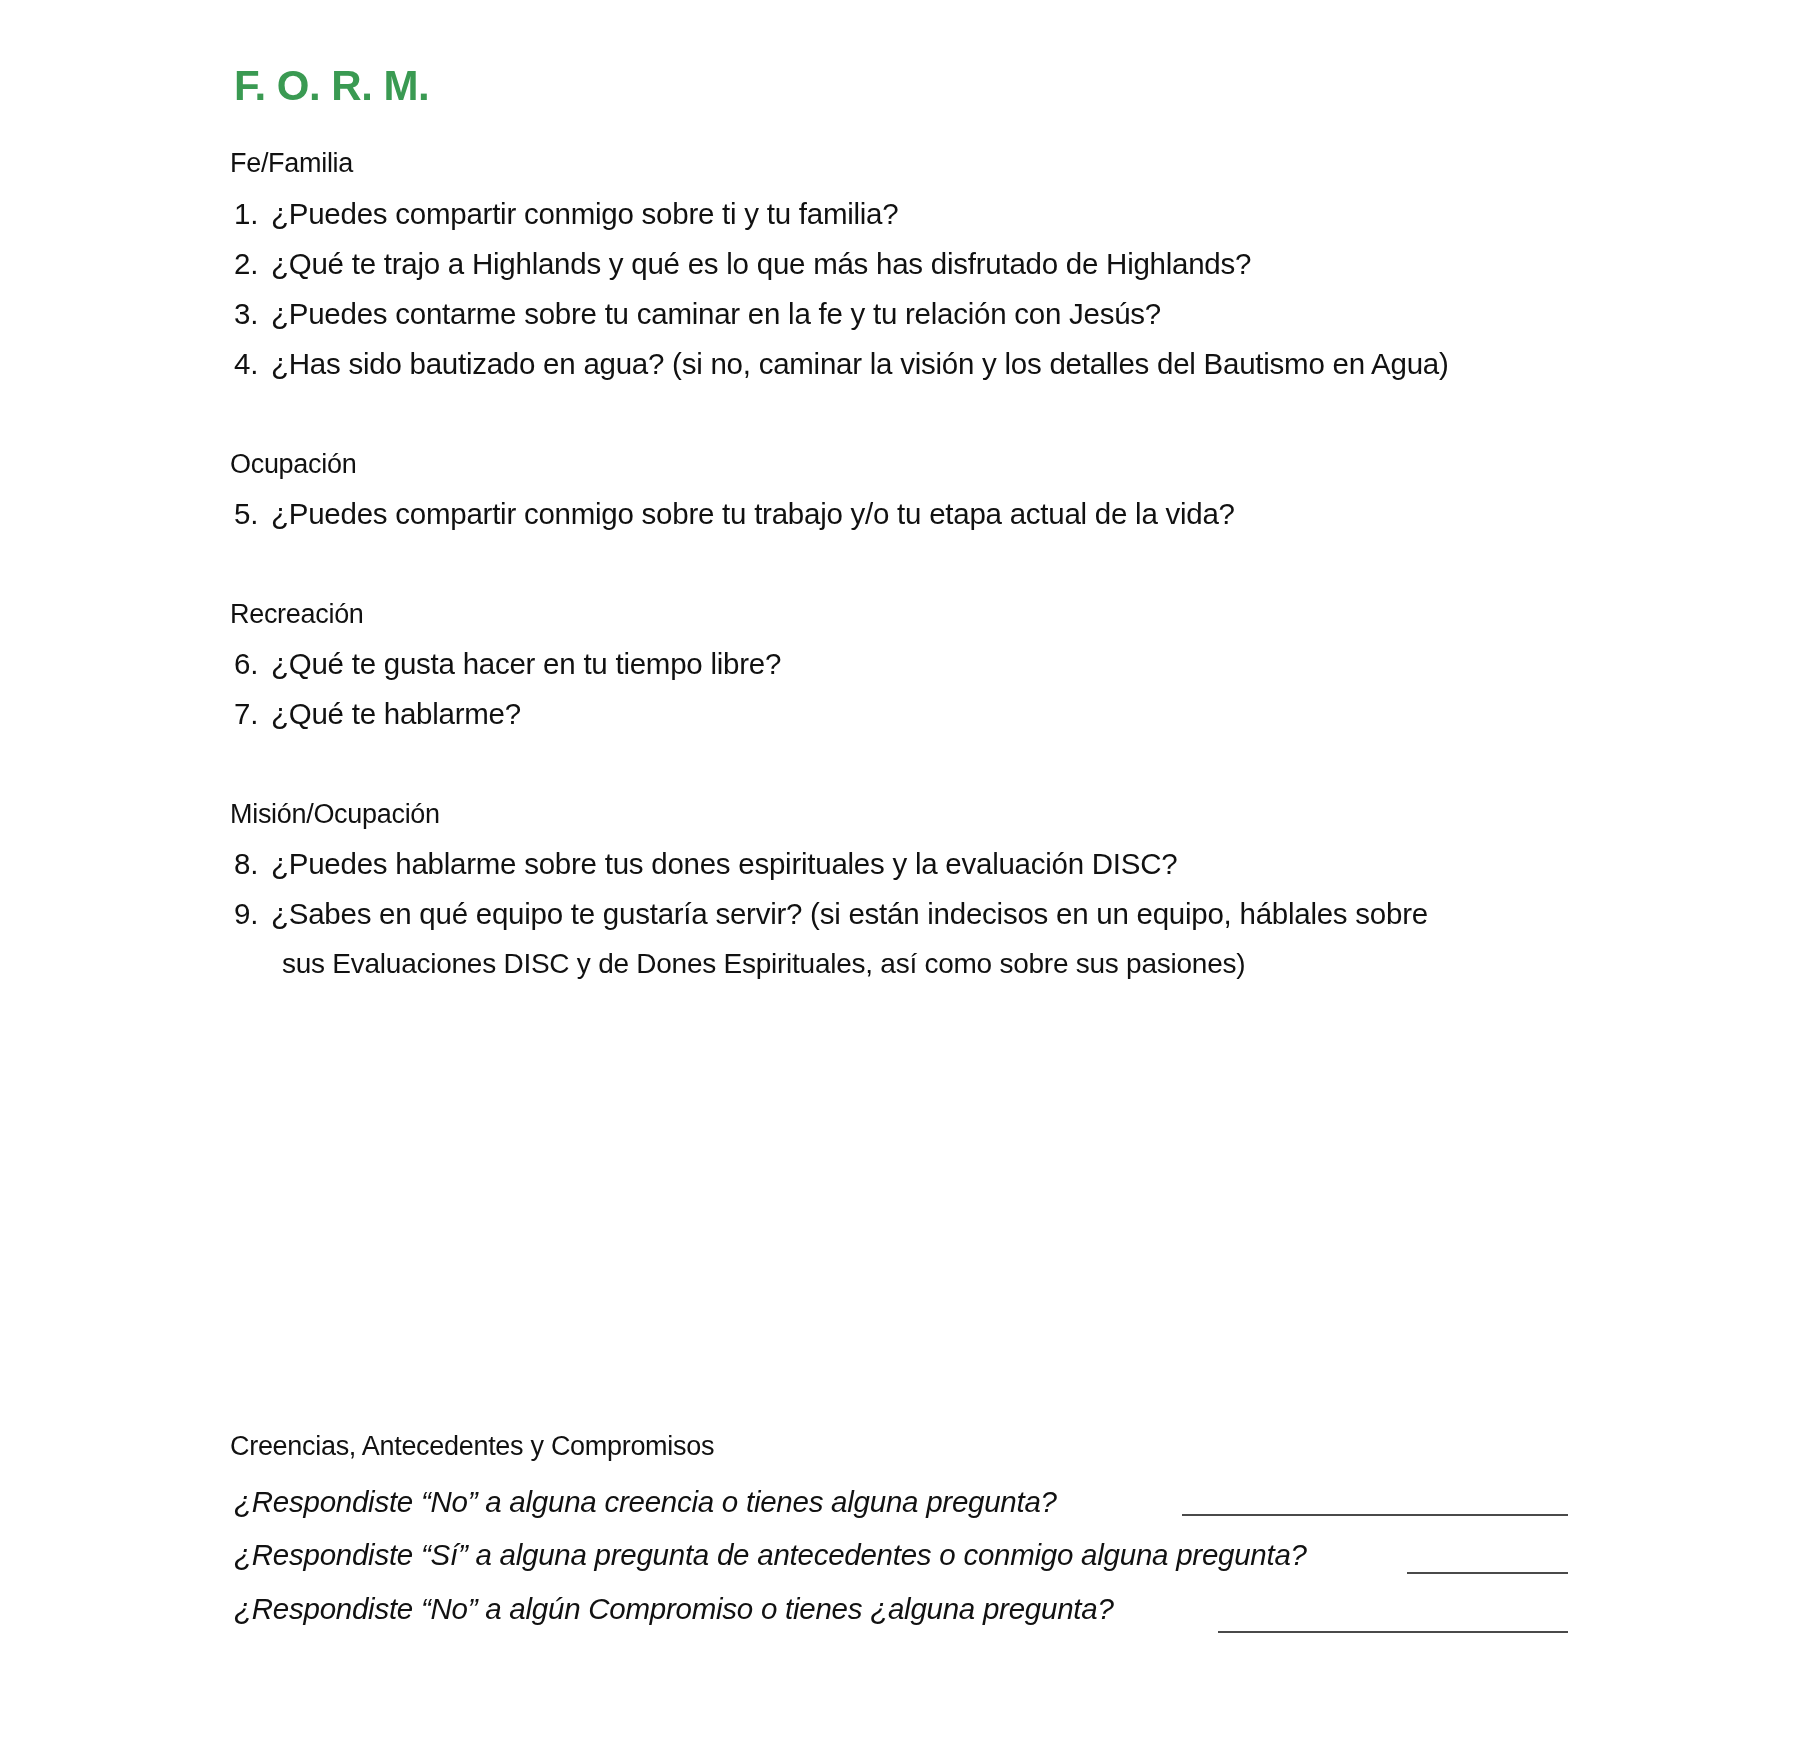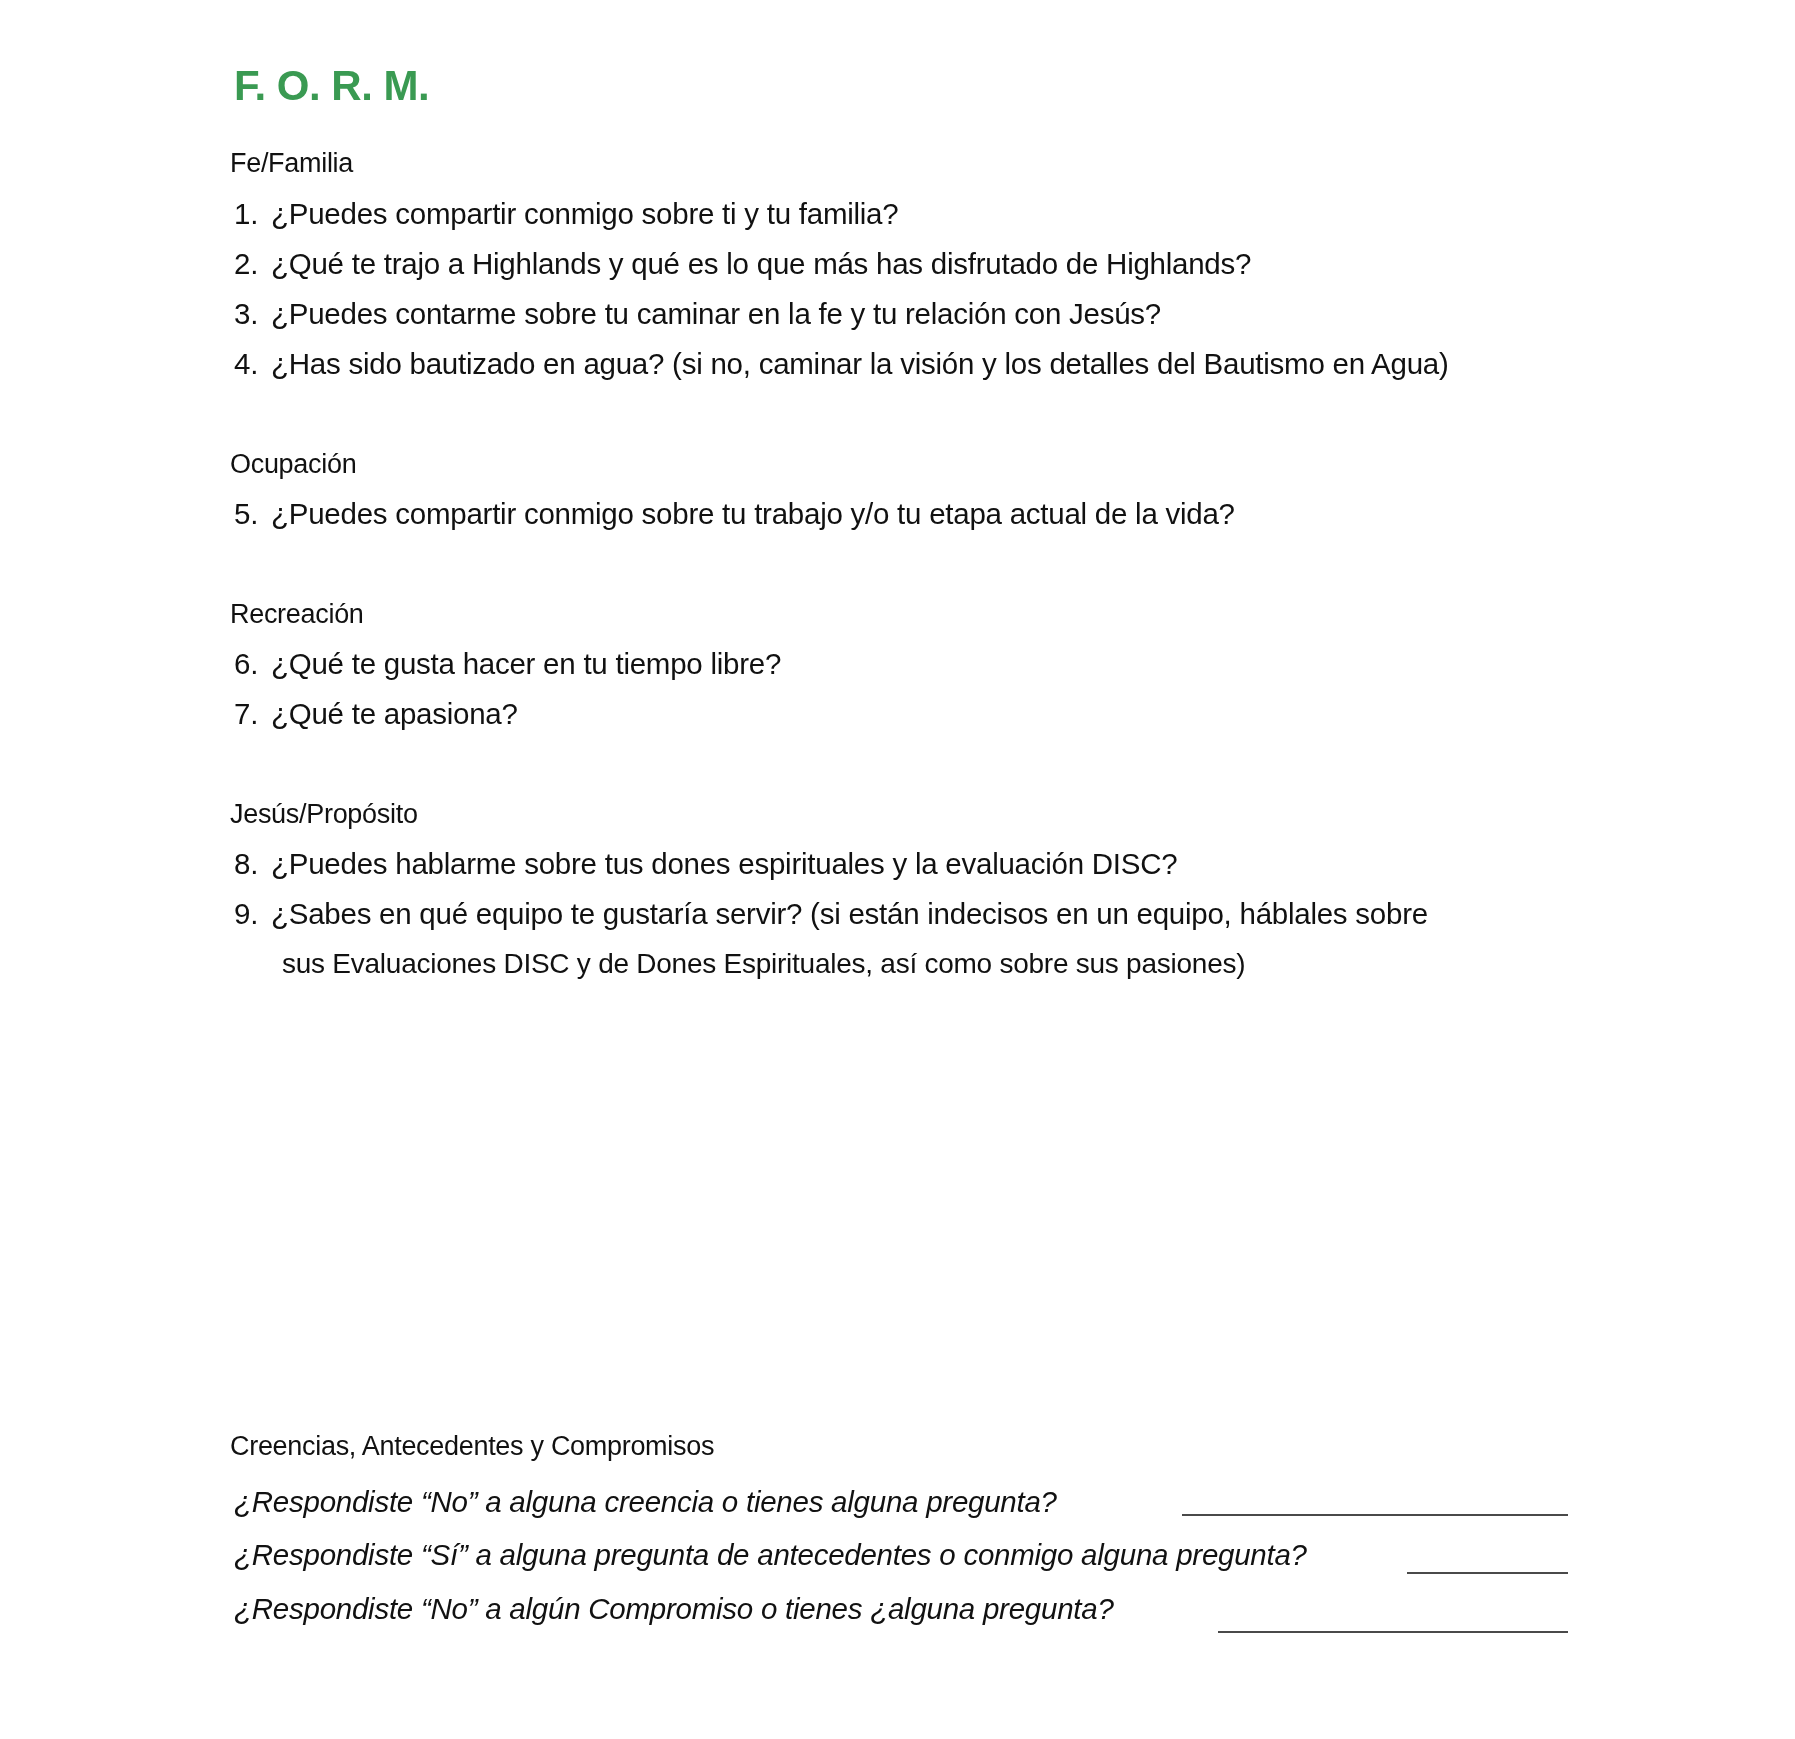--- a/index.html
+++ b/index.html
@@ -25,23 +25,23 @@
   <div class="abs item" style="top:196px"><span class="num">1.</span><span>¿Puedes compartir conmigo sobre ti y tu familia?</span></div>
   <div class="abs item" style="top:246px"><span class="num">2.</span><span>¿Qué te trajo a Highlands y qué es lo que más has disfrutado de Highlands?</span></div>
   <div class="abs item" style="top:296px"><span class="num">3.</span><span>¿Puedes contarme sobre tu caminar en la fe y tu relación con Jesús?</span></div>
   <div class="abs item" style="top:346px"><span class="num">4.</span><span>¿Has sido bautizado en agua? (si no, caminar la visión y los detalles del Bautismo en Agua)</span></div>
 
   <div class="abs heading" style="top:446px">Ocupación</div>
   <div class="abs item" style="top:496px"><span class="num">5.</span><span>¿Puedes compartir conmigo sobre tu trabajo y/o tu etapa actual de la vida?</span></div>
 
   <div class="abs heading" style="top:596px">Recreación</div>
   <div class="abs item" style="top:646px"><span class="num">6.</span><span>¿Qué te gusta hacer en tu tiempo libre?</span></div>
-  <div class="abs item" style="top:696px"><span class="num">7.</span><span>¿Qué te apasiona?</span></div>
+  <div class="abs item" style="top:696px"><span class="num">7.</span><span>¿Qué te hablarme?</span></div>
 
-  <div class="abs heading" style="top:796px">Jesús/Propósito</div>
+  <div class="abs heading" style="top:796px">Misión/Ocupación</div>
   <div class="abs item" style="top:846px"><span class="num">8.</span><span>¿Puedes hablarme sobre tus dones espirituales y la evaluación DISC?</span></div>
   <div class="abs item" style="top:896px"><span class="num">9.</span><span>¿Sabes en qué equipo te gustaría servir? (si están indecisos en un equipo, háblales sobre</span></div>
   <div class="abs cont" style="top:946px">sus Evaluaciones DISC y de Dones Espirituales, así como sobre sus pasiones)</div>
 
   <div class="abs heading" style="top:1428px">Creencias, Antecedentes y Compromisos</div>
 
   <div class="abs bq" style="top:1484px">¿Respondiste “No” a alguna creencia o tienes alguna pregunta?</div>
   <div class="blank" style="left:1182px; width:386px; top:1514px"></div>
 
   <div class="abs bq" style="top:1537px">¿Respondiste “Sí” a alguna pregunta de antecedentes o conmigo alguna pregunta?</div>

